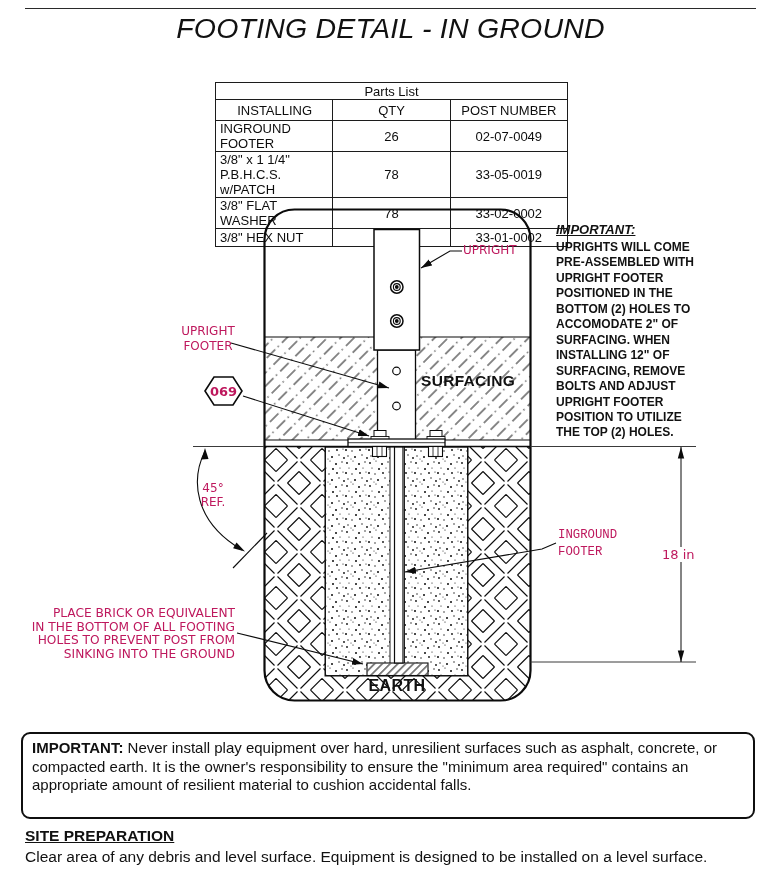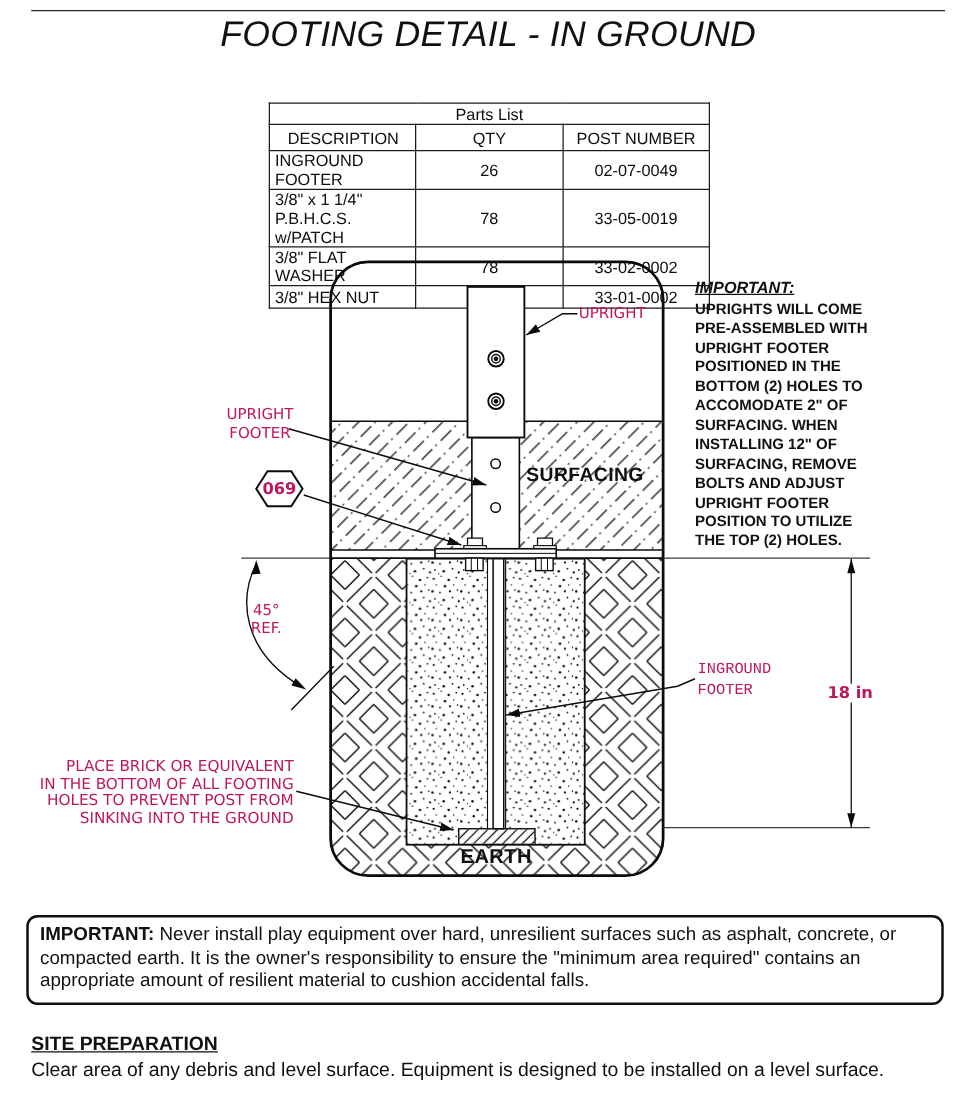--- a/index.html
+++ b/index.html
@@ -26,28 +26,28 @@
   
   .cadfont{font-family:"DejaVu Sans",sans-serif;color:#be185d;}
   .lbl-upright{left:463px;top:243px;font-size:12px;}
   .lbl-surfacing{left:421px;top:372px;font-size:15.5px;font-weight:700;letter-spacing:.3px;}
   .lbl-upright-footer{left:168px;top:324px;width:80px;text-align:center;font-size:12px;line-height:15px;}
   .hex-label{left:205px;top:384px;width:37px;text-align:center;font-size:13px;font-weight:700;}
   .lbl-45{left:191px;top:481px;width:44px;text-align:center;font-size:12px;line-height:14px;}
   .lbl-place-brick{left:30px;top:607px;width:205px;text-align:right;font-size:12.2px;line-height:13.6px;}
   .lbl-inground{left:558px;top:527px;font-size:12.3px;line-height:16.5px;font-family:Liberation Mono, monospace;}
   .lbl-earth{left:363px;top:677px;width:68px;text-align:center;font-size:16px;font-weight:700;letter-spacing:.4px;}
-  .lbl-18in{left:660px;top:547px;font-size:13px;background:#fff;padding:0 2px;font-weight:bold;}
+  .lbl-18in{left:660px;top:547px;font-size:13px;background:#fff;padding:0 2px;}
   
   .note{left:556px;top:222px;width:164px;}
   .note-h{font-size:13px;font-weight:700;font-style:italic;text-decoration:underline;}
   .note-b{font-size:12px;font-weight:700;line-height:15.45px;margin-top:3px;}
   
   .imp-box{left:21px;top:732px;width:712px;border:2px solid #0f0f0f;border-radius:9px;
-           padding:5px 9px 7px 9px;font-size:15px;line-height:18.6px;}
+           padding:5px 9px 22px 9px;font-size:15px;line-height:18.6px;}
   .imp-box .b{font-weight:700;}
   
   .siteprep{left:25px;top:826px;width:750px;}
   .sp-h{font-size:15.5px;font-weight:700;text-decoration:underline;line-height:19px;}
   .sp-t{font-size:15.5px;line-height:19px;margin-top:2px;}
 </style>
 </head>
 <body>
 
 <div class="page">
@@ -57,21 +57,21 @@
   <div class="abs title-wrap">
     <div class="title-l1">FOOTING DETAIL - IN GROUND</div>
   </div>
 
   <table class="parts">
     <tbody>
         <tr class="cap">
       <td colspan="3">Parts List</td>
     </tr>
     <tr class="hdr">
-      <td class="c-desc" style="text-align:center">DESCRIPTION</td>
+      <td class="c-desc" style="text-align:center">INSTALLING</td>
       <td class="c-qty">QTY</td>
       <td class="c-part">POST NUMBER</td>
     </tr>
     <tr>
       <td class="c-desc">INGROUND FOOTER</td>
       <td class="c-qty">26</td>
       <td class="c-part">02-07-0049</td>
     </tr>
     <tr>
       <td class="c-desc">3/8" x 1 1/4" P.B.H.C.S. w/PATCH</td>

